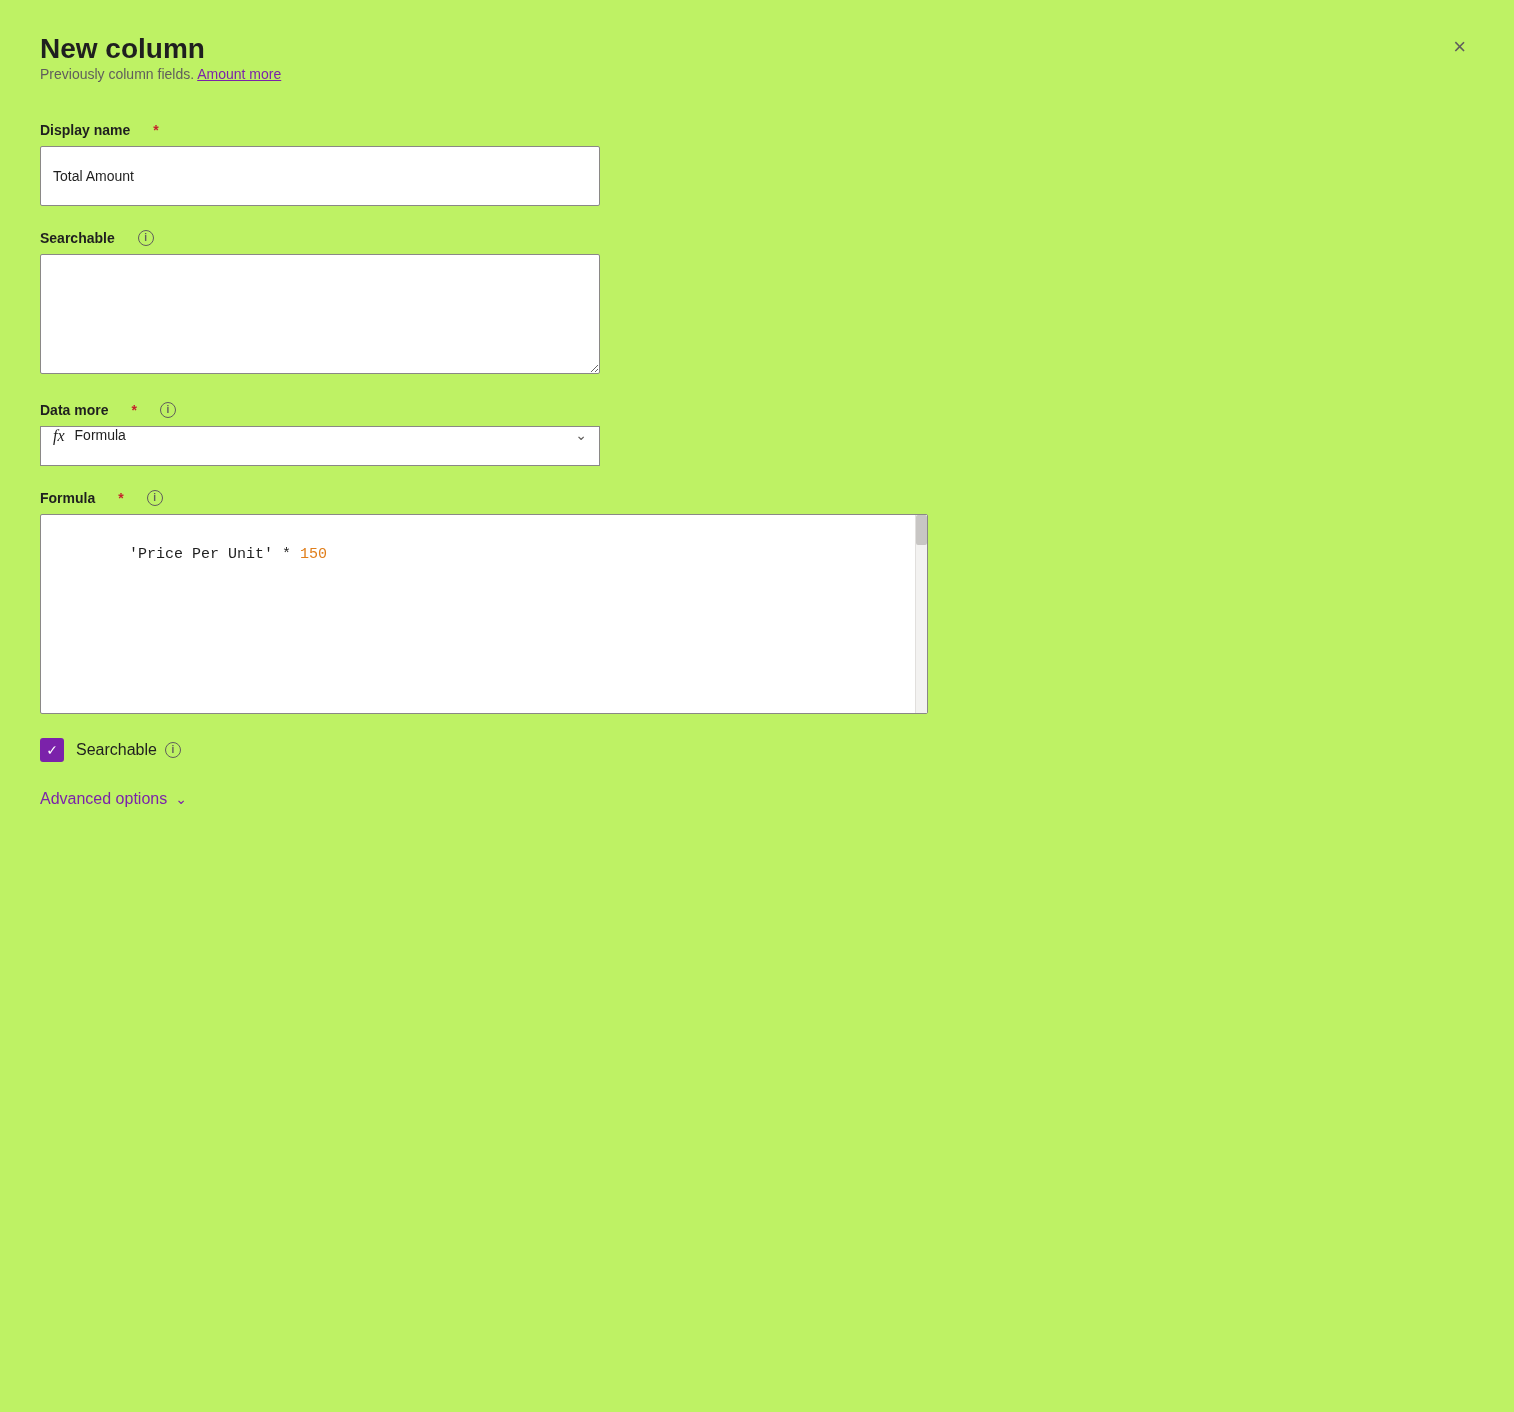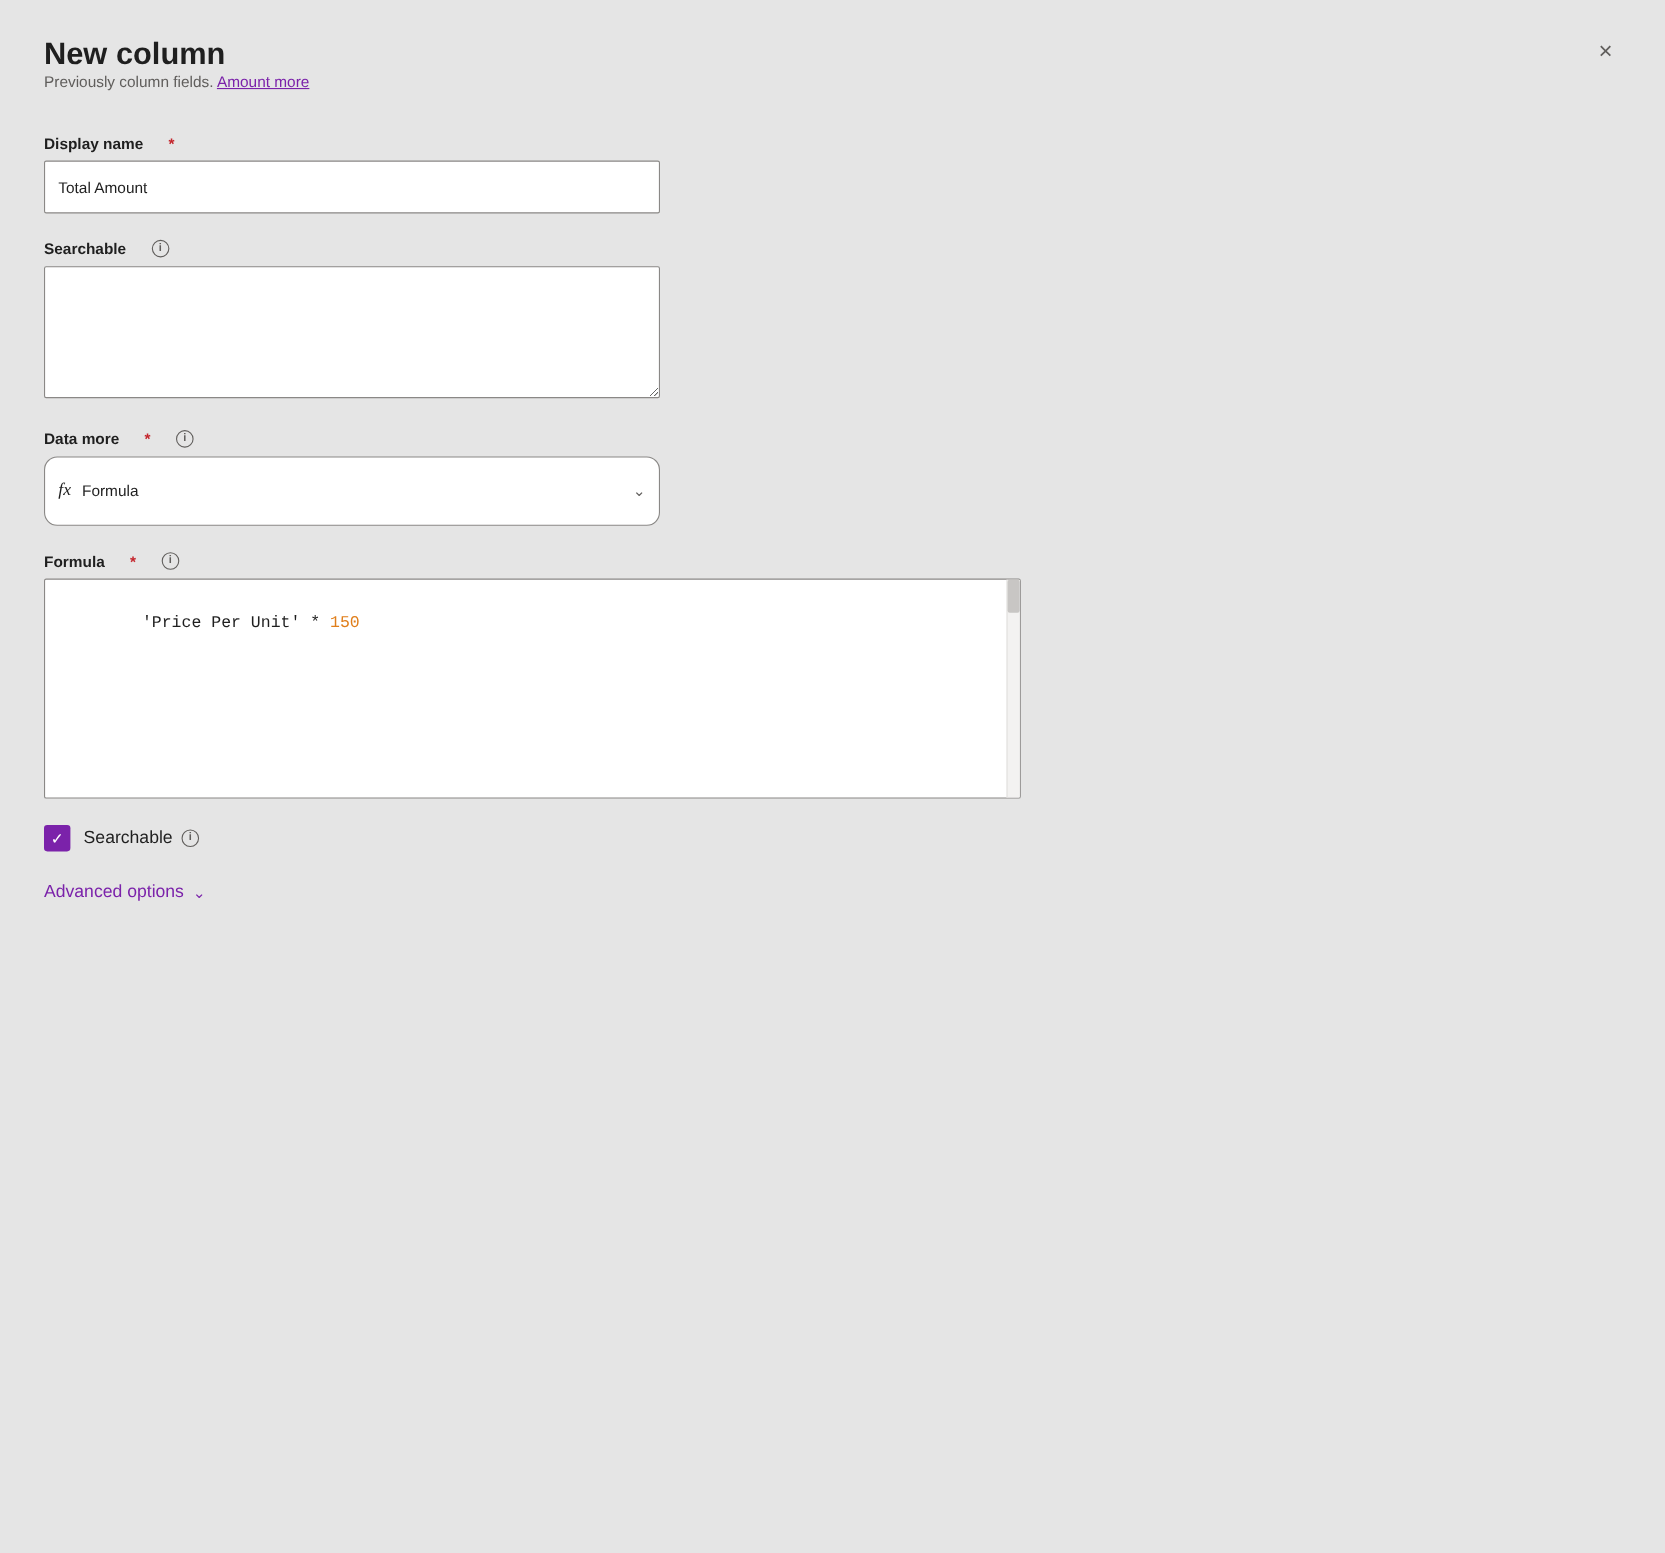--- a/index.html
+++ b/index.html
@@ -10,21 +10,21 @@
 
     body {
       font-family: 'Segoe UI', -apple-system, BlinkMacSystemFont, sans-serif;
       background: #fff;
       color: #1f1f1f;
     }
 
     .panel {
       width: 1514px;
       min-height: 1412px;
-      background: #e5e5e5;
+      background: #bef264;
       padding: 32px 40px;
       position: relative;
     }
 
     .panel-header {
       display: flex;
       justify-content: space-between;
       align-items: flex-start;
       margin-bottom: 8px;
     }
@@ -90,21 +90,21 @@
       border-radius: 50%;
       font-size: 10px;
       color: #605e5c;
       cursor: pointer;
       font-style: normal;
       font-weight: 600;
     }
 
     .text-input {
       width: 560px;
-      height: 48px;
+      height: 60px;
       border: 1.5px solid #8a8886;
       border-radius: 2px;
       padding: 0 12px;
       font-size: 14px;
       font-family: inherit;
       color: #1f1f1f;
       outline: none;
     }
 
     .textarea-input {
@@ -115,25 +115,25 @@
       padding: 10px 12px;
       font-size: 14px;
       font-family: inherit;
       color: #1f1f1f;
       outline: none;
       resize: vertical;
     }
 
     .select-wrapper {
       width: 560px;
-      height: 63px;
+      height: 40px;
       border: 1.5px solid #8a8886;
-      border-radius: 12px;
-      display: flex;
-      align-items: center;
+      border-radius: 0;
+      display: flex;
+      align-items: flex-start;
       padding: 0 12px;
       cursor: pointer;
       position: relative;
       background: #fff;
     }
 
     .select-fx-icon {
       font-style: italic;
       font-size: 16px;
       color: #1f1f1f;

